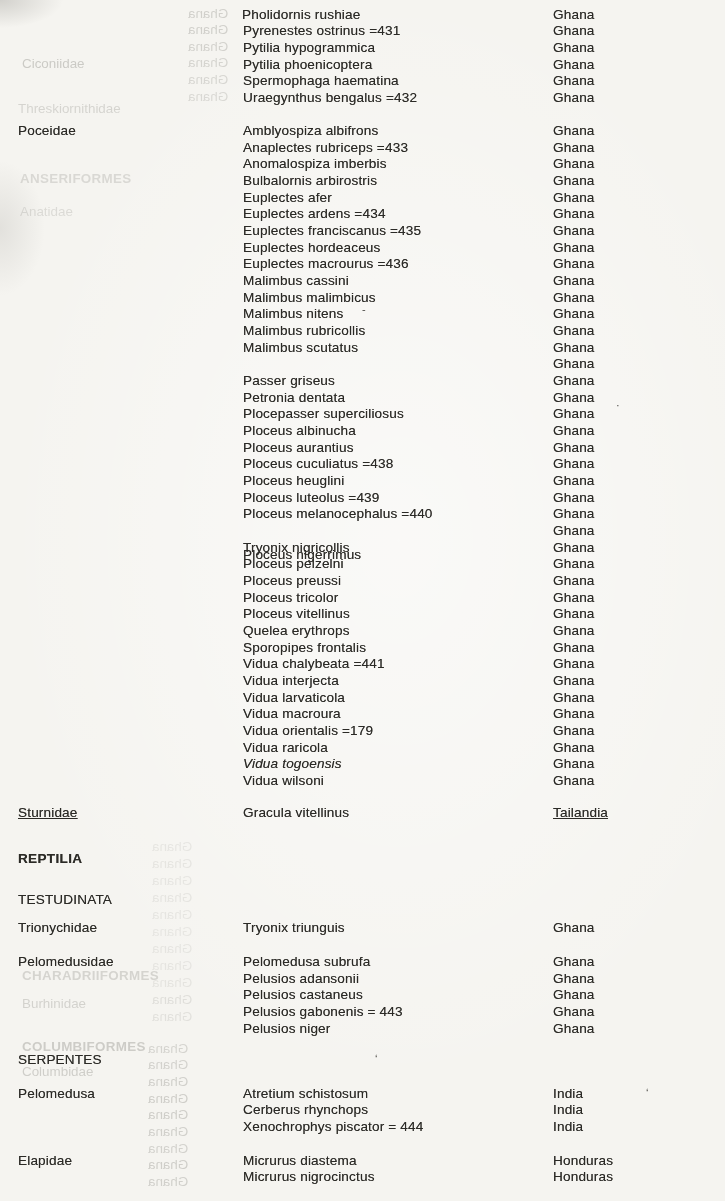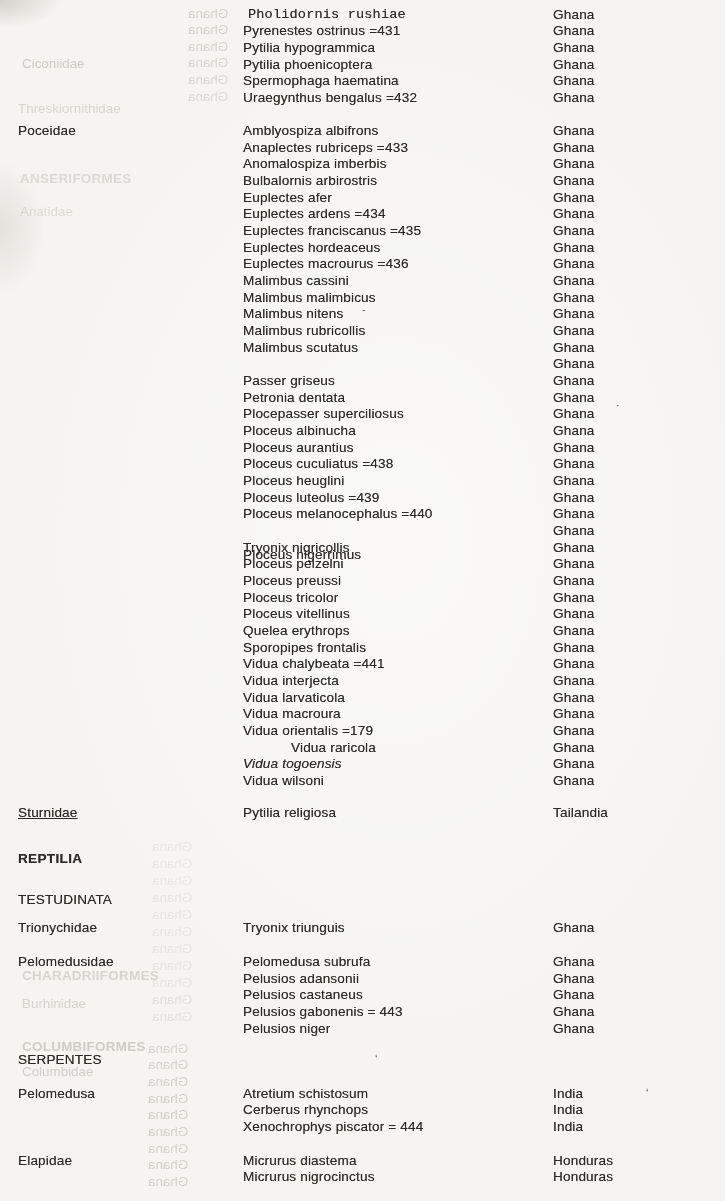--- a/index.html
+++ b/index.html
@@ -72,21 +72,21 @@
     <span class="ghost mirror" style="left: 152px; top: 1008px; opacity: 0.18;">Ghana</span>
     <span class="ghost mirror" style="left: 148px; top: 1040px; opacity: 0.3;">Ghana</span>
     <span class="ghost mirror" style="left: 148px; top: 1056px; opacity: 0.32;">Ghana</span>
     <span class="ghost mirror" style="left: 148px; top: 1073px; opacity: 0.34;">Ghana</span>
     <span class="ghost mirror" style="left: 148px; top: 1090px; opacity: 0.36;">Ghana</span>
     <span class="ghost mirror" style="left: 148px; top: 1106px; opacity: 0.36;">Ghana</span>
     <span class="ghost mirror" style="left: 148px; top: 1123px; opacity: 0.34;">Ghana</span>
     <span class="ghost mirror" style="left: 148px; top: 1140px; opacity: 0.32;">Ghana</span>
     <span class="ghost mirror" style="left: 148px; top: 1156px; opacity: 0.36;">Ghana</span>
     <span class="ghost mirror" style="left: 148px; top: 1173px; opacity: 0.34;">Ghana</span>
-    <span class="txt" style="left: 248px; top: 6px; font-family: Liberation Mono, monospace;">Pholidornis rushiae</span>
+    <span class="txt" style="left: 242px; top: 6px;">Pholidornis rushiae</span>
     <span class="txt" style="left: 553px; top: 6px;">Ghana</span>
     <span class="txt" style="left: 243px; top: 22px;">Pyrenestes ostrinus =431</span>
     <span class="txt" style="left: 553px; top: 22px;">Ghana</span>
     <span class="txt" style="left: 243px; top: 39px;">Pytilia hypogrammica</span>
     <span class="txt" style="left: 553px; top: 39px;">Ghana</span>
     <span class="txt" style="left: 243px; top: 56px;">Pytilia phoenicoptera</span>
     <span class="txt" style="left: 553px; top: 56px;">Ghana</span>
     <span class="txt" style="left: 243px; top: 72px;">Spermophaga haematina</span>
     <span class="txt" style="left: 553px; top: 72px;">Ghana</span>
     <span class="txt" style="left: 243px; top: 89px;">Uraegynthus bengalus =432</span>
@@ -158,29 +158,29 @@
     <span class="txt" style="left: 243px; top: 655px;">Vidua chalybeata =441</span>
     <span class="txt" style="left: 553px; top: 655px;">Ghana</span>
     <span class="txt" style="left: 243px; top: 672px;">Vidua interjecta</span>
     <span class="txt" style="left: 553px; top: 672px;">Ghana</span>
     <span class="txt" style="left: 243px; top: 689px;">Vidua larvaticola</span>
     <span class="txt" style="left: 553px; top: 689px;">Ghana</span>
     <span class="txt" style="left: 243px; top: 705px;">Vidua macroura</span>
     <span class="txt" style="left: 553px; top: 705px;">Ghana</span>
     <span class="txt" style="left: 243px; top: 722px;">Vidua orientalis =179</span>
     <span class="txt" style="left: 553px; top: 722px;">Ghana</span>
-    <span class="txt" style="left: 243px; top: 739px; margin-left: 48px;">Vidua raricola</span>
+    <span class="txt" style="left: 243px; top: 739px;">Vidua raricola</span>
     <span class="txt" style="left: 553px; top: 739px;">Ghana</span>
     <span class="txt" style="left: 243px; top: 755px; font-style: italic;">Vidua togoensis</span>
     <span class="txt" style="left: 553px; top: 755px;">Ghana</span>
     <span class="txt" style="left: 243px; top: 772px;">Vidua wilsoni</span>
     <span class="txt" style="left: 553px; top: 772px;">Ghana</span>
     <span class="txt" style="left: 18px; top: 804px; text-decoration: underline;">Sturnidae</span>
-    <span class="txt" style="left: 243px; top: 804px;">Pytilia religiosa</span>
-    <span class="txt" style="left: 553px; top: 804px;">Tailandia</span>
+    <span class="txt" style="left: 243px; top: 804px;">Gracula vitellinus</span>
+    <span class="txt" style="left: 553px; top: 804px; text-decoration: underline;">Tailandia</span>
     <span class="txt bold" style="left: 18px; top: 850px;">REPTILIA</span>
     <span class="txt" style="left: 18px; top: 891px;">TESTUDINATA</span>
     <span class="txt" style="left: 18px; top: 919px;">Trionychidae</span>
     <span class="txt" style="left: 243px; top: 919px;">Tryonix triunguis</span>
     <span class="txt" style="left: 553px; top: 919px;">Ghana</span>
     <span class="txt" style="left: 18px; top: 953px;">Pelomedusidae</span>
     <span class="txt" style="left: 243px; top: 953px;">Pelomedusa subrufa</span>
     <span class="txt" style="left: 553px; top: 953px;">Ghana</span>
     <span class="txt" style="left: 243px; top: 970px;">Pelusios adansonii</span>
     <span class="txt" style="left: 553px; top: 970px;">Ghana</span>

